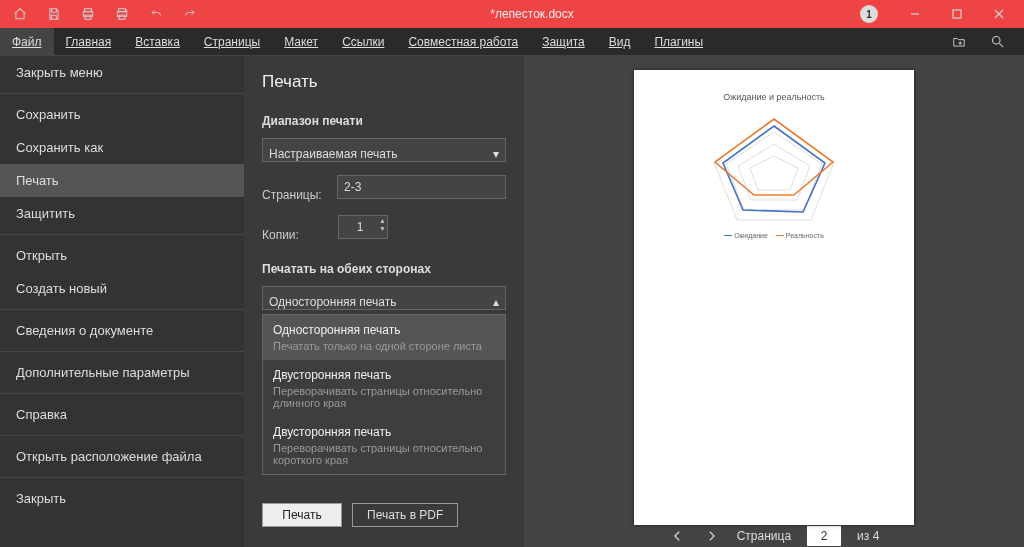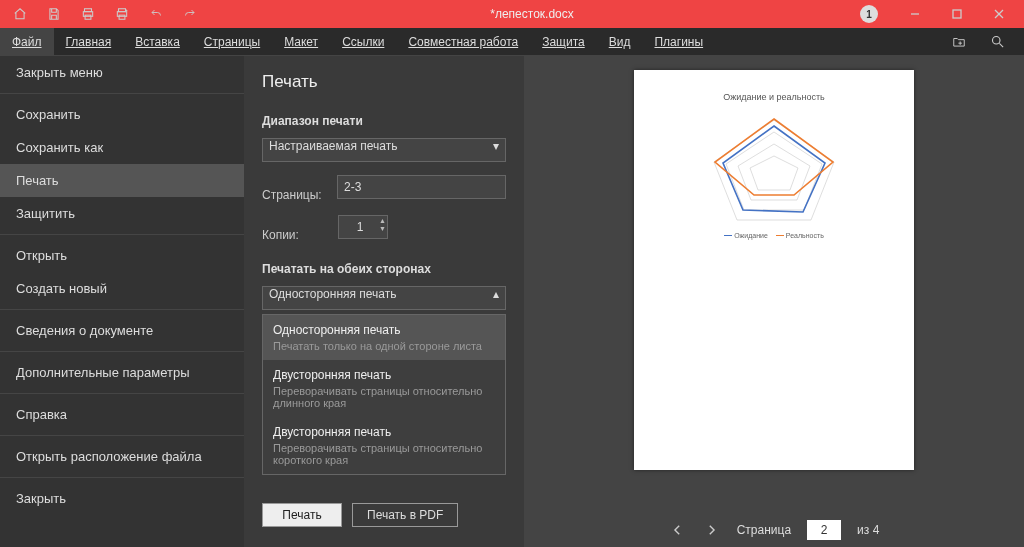--- a/index.html
+++ b/index.html
@@ -30,21 +30,21 @@
   .side-item.selected { background: #555; }
   .side-sep { height: 1px; background: #454545; margin: 4px 0; }
   
   
   .settings { width: 280px; background: #3a3a3a; padding: 16px 18px 18px 18px; display: flex; flex-direction: column; gap: 10px; overflow-y: auto; }
   .settings-title { font-size: 17px; color: #eee; margin-bottom: 8px; }
   .label { font-size: 12px; color: #ddd; font-weight: bold; margin-top: 4px; }
   .select, .input, .spinner {
     background: #444; border: 1px solid #666; color: #ddd; font-size: 12px; height: 24px; padding: 0 6px;
   }
-  .select { display: flex; align-items: flex-start; justify-content: space-between; cursor: pointer; width: 100%; }
+  .select { display: flex; align-items: flex-end; justify-content: space-between; cursor: pointer; width: 100%; }
   .row { display: flex; align-items: center; gap: 10px; }
   .row .rlabel { width: 66px; color: #ccc; margin-top: 16px; }
   .spinner-wrap { position: relative; width: 50px; }
   .spinner { width: 50px; text-align: center; padding-right: 12px; }
   .sp-arrows { position: absolute; right: 2px; top: 2px; display: flex; flex-direction: column; gap: 0; }
   .sp-arrows span { font-size: 7px; line-height: 8px; cursor: pointer; color: #bbb; }
   
   .dropdown { border: 1px solid #666; background: #3e3e3e; margin-top: -6px; }
   .option { padding: 8px 10px; cursor: pointer; }
   .option.hover { background: #555; }
@@ -52,21 +52,21 @@
   .option .odesc { color: #9a9a9a; font-size: 11px; margin-top: 3px; }
   
   .btnrow { display: flex; gap: 10px; margin-top: 18px; }
   .btn { height: 24px; padding: 0 14px; border: 1px solid #999; font-size: 12px; cursor: pointer; display: flex; align-items: center; justify-content: center; }
   .btn.primary { background: #eee; color: #222; min-width: 80px; }
   .btn.secondary { background: #3a3a3a; color: #ddd; }
   
   
   .preview { flex: 1; background: #444; display: flex; flex-direction: column; position: relative; }
   .preview-canvas { flex: 1; display: flex; align-items: flex-start; justify-content: center; padding-top: 14px; }
-  .page { width: 280px; height: 400px; background: #fff; color: #222; position: relative; box-shadow: 0 0 4px rgba(0,0,0,.5); }
+  .page { width: 280px; height: 455px; background: #fff; color: #222; position: relative; box-shadow: 0 0 4px rgba(0,0,0,.5); }
   .page-title { position: absolute; top: 22px; left: 0; right: 0; text-align: center; font-size: 9px; color: #555; }
   .radar { position: absolute; top: 42px; left: 50%; transform: translateX(-50%); }
   .legend { position: absolute; top: 160px; left: 0; right: 0; text-align: center; font-size: 7px; color: #666; }
   .legend .leg { display: inline-flex; align-items: center; gap: 2px; margin: 0 3px; }
   .legline { width: 8px; height: 0; border-top: 1.5px solid; }
   
   .preview-bar { height: 34px; background: #444; display: flex; align-items: center; justify-content: center; gap: 16px; color: #ddd; font-size: 12px; }
   .arrow { width: 18px; height: 18px; display: flex; align-items: center; justify-content: center; cursor: pointer; }
   .pginput { width: 34px; height: 20px; background: #fff; color: #333; border: none; text-align: center; font-size: 12px; }
   

